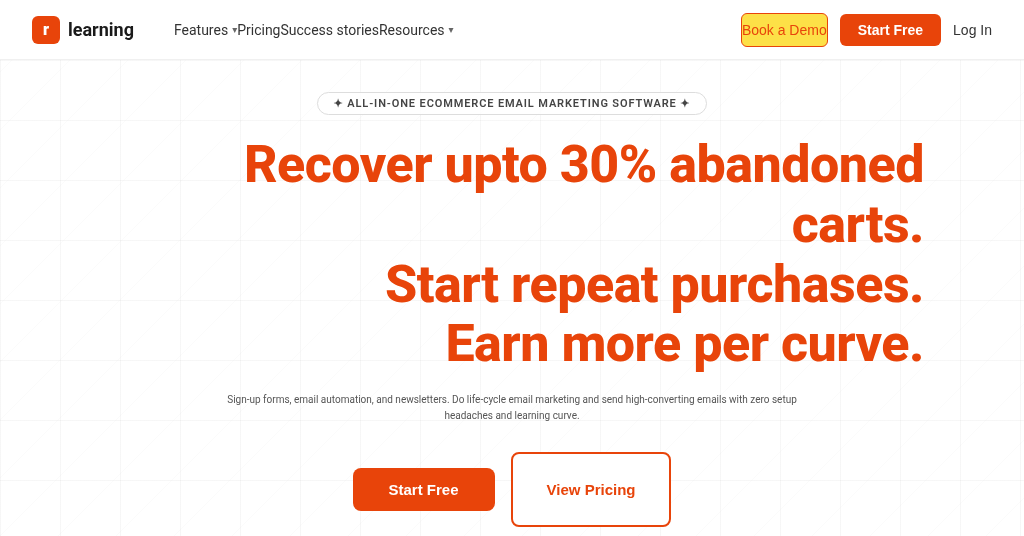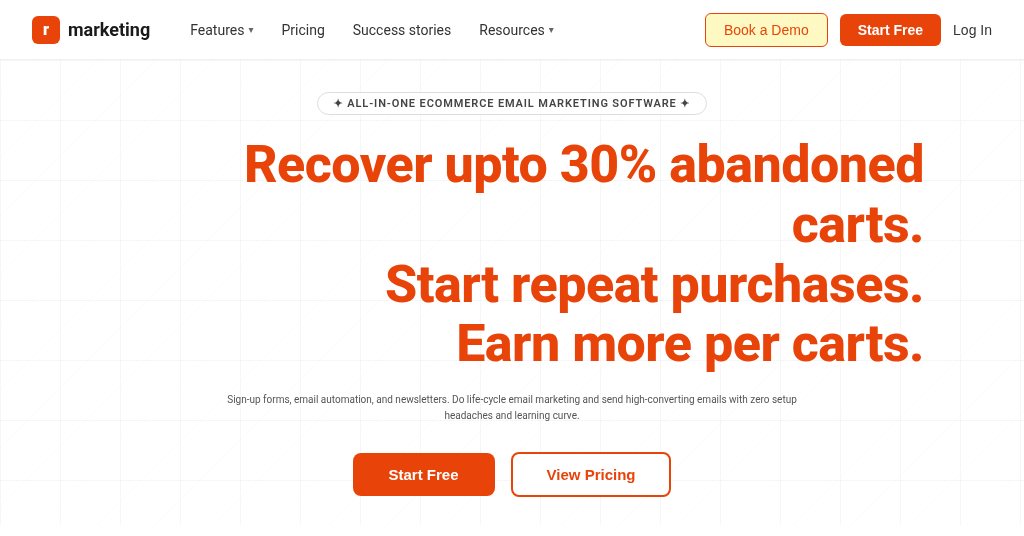--- a/index.html
+++ b/index.html
@@ -44,21 +44,20 @@
       font-size: 16px;
     }
     .logo-text {
       font-size: 18px;
       font-weight: 700;
       color: #1a1a1a;
     }
     .nav-links {
       display: flex;
       align-items: center;
-      gap: 28px;
       flex: 1;
     }
     .nav-link {
       font-size: 14px;
       color: #333;
       text-decoration: none;
       display: flex;
       align-items: center;
       gap: 4px;
       cursor: pointer;
@@ -66,25 +65,25 @@
     .chevron {
       font-size: 10px;
       color: #666;
     }
     .nav-actions {
       display: flex;
       align-items: center;
       gap: 12px;
     }
     .btn-book-demo {
-      padding: 8px 18px;
+      padding: 8px 0;
       border: 1.5px solid #e8440a;
       border-radius: 6px;
       color: #e8440a;
-      background: #fef9c3;
+      background: #fde047;
       font-size: 14px;
       font-weight: 500;
       cursor: pointer;
     }
     .btn-start-free-nav {
       padding: 8px 18px;
       border: none;
       border-radius: 6px;
       background: #e8440a;
       color: #fff;
@@ -183,37 +182,37 @@
       padding: 13px 36px;
       background: #e8440a;
       color: #fff;
       border: none;
       border-radius: 8px;
       font-size: 15px;
       font-weight: 700;
       cursor: pointer;
     }
     .btn-view-pricing {
-      padding: 12px 34px;
+      padding: 27px 34px;
       background: #fff;
       color: #e8440a;
       border: 2px solid #e8440a;
       border-radius: 8px;
       font-size: 15px;
       font-weight: 600;
       cursor: pointer;
     }
   </style>
 </head>
 <body>
 
 <nav>
   <a class="nav-logo" href="#">
     <div class="logo-icon">r</div>
-    <span class="logo-text">marketing</span>
+    <span class="logo-text">learning</span>
   </a>
 
   <div class="nav-links">
     <a class="nav-link" href="#">
       <span>Features</span>
       <span class="chevron">▾</span>
     </a>
     <a class="nav-link" href="#">
       <span>Pricing</span>
     </a>
@@ -235,21 +234,21 @@
 
 <section class="hero">
 
   <div class="badge">
     <span>✦  ALL-IN-ONE ECOMMERCE EMAIL MARKETING SOFTWARE  ✦</span>
   </div>
 
   <h1 class="hero-headline">
     <span>Recover upto 30% abandoned carts.</span><br>
     <span>Start repeat purchases.</span><br>
-    <span>Earn more per carts.</span>
+    <span>Earn more per curve.</span>
   </h1>
 
   <p class="hero-subtext">Sign-up forms, email automation, and newsletters. Do life-cycle email marketing and send high-converting emails with zero setup headaches and learning curve.</p>
 
   <div class="hero-ctas">
     <button class="btn-start-free-hero">Start Free</button>
     <button class="btn-view-pricing">View Pricing</button>
   </div>
 
 </section>

